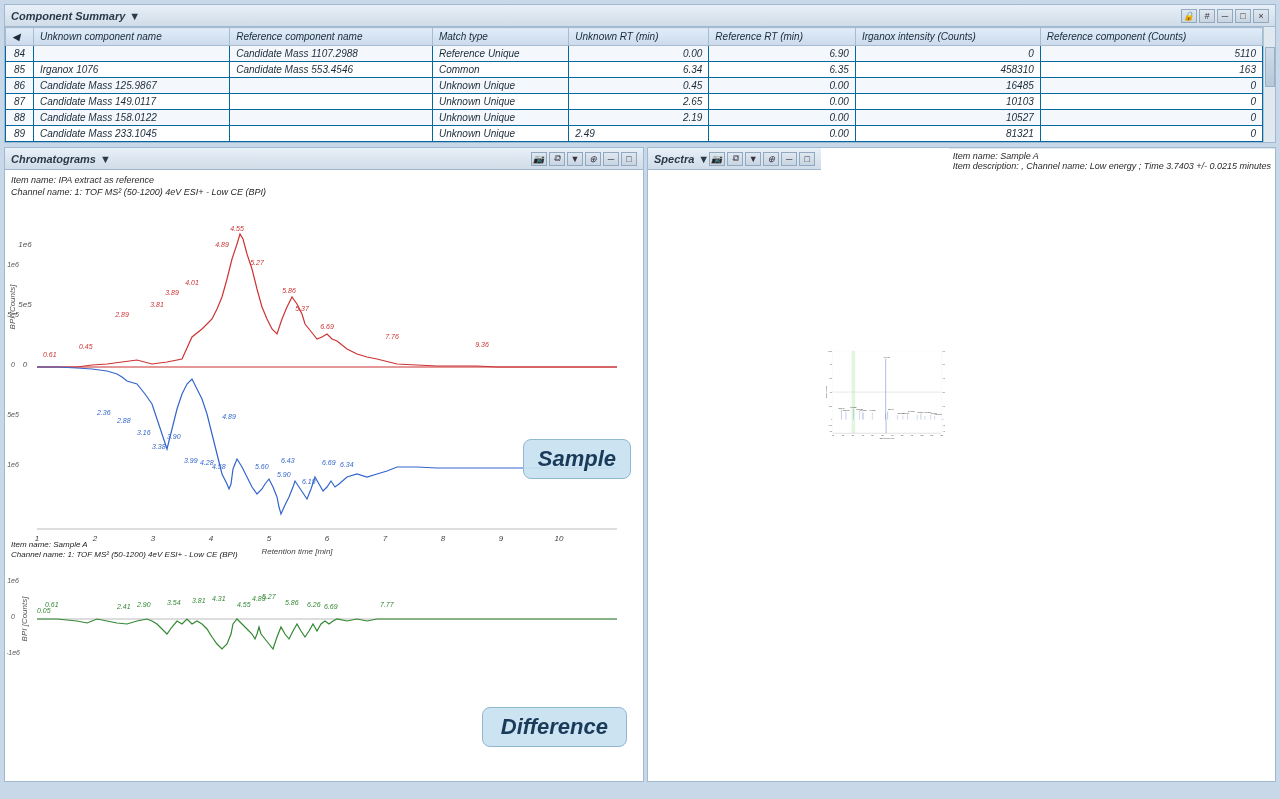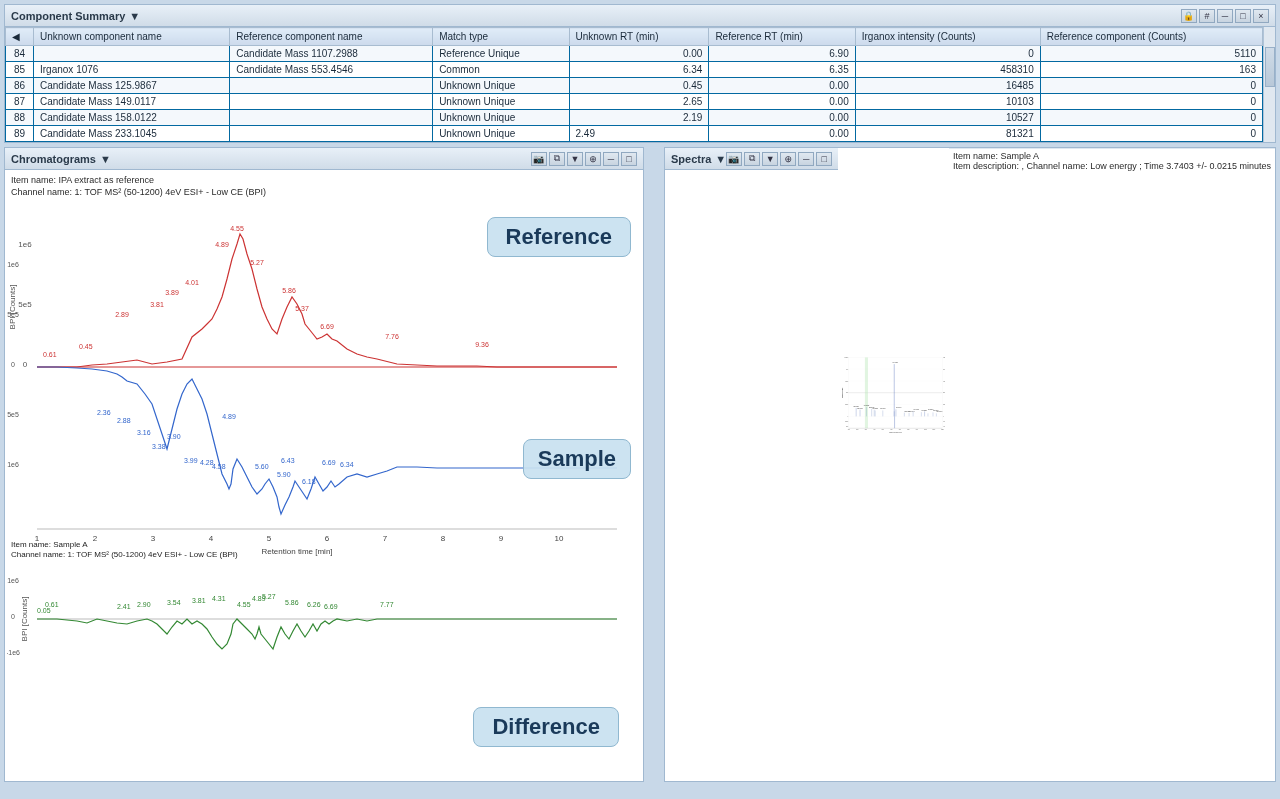--- a/index.html
+++ b/index.html
@@ -12,20 +12,21 @@
       overflow: hidden;
     }
 
     
     .main-container {
       width: 1280px;
       height: 786px;
       background: #c8d8e8;
       display: flex;
       flex-direction: column;
+      font-style: italic;
     }
 
     
     .component-summary {
       background: #dce8f4;
       border: 1px solid #a0b8d0;
       margin: 4px;
       flex-shrink: 0;
     }
 
@@ -104,21 +105,21 @@
       color: #6a7a8a;
       text-align: center;
       width: 28px;
     }
 
     
     .bottom-panels {
       display: flex;
       flex: 1;
       margin: 0 4px 4px 4px;
-      gap: 20px;
+      gap: 3px;
     }
 
     .chromatogram-panel {
       flex: 0 0 640px;
       background: white;
       border: 1px solid #a0b8d0;
       display: flex;
       flex-direction: column;
       overflow: hidden;
     }
@@ -449,27 +450,24 @@
               <text x="287" y="40" font-size="7" fill="#338833">6.69</text>
               <text x="343" y="38" font-size="7" fill="#338833">7.77</text>
 
               <text x="-24" y="14" font-size="7" fill="#555" text-anchor="middle">1e6</text>
               <text x="-24" y="50" font-size="7" fill="#555" text-anchor="middle">0</text>
               <text x="-24" y="86" font-size="7" fill="#555" text-anchor="middle">-1e6</text>
               <text x="-10" y="50" font-size="8" fill="#555" transform="rotate(-90,-10,50)" text-anchor="middle">BPI [Counts]</text>
             </g>
           </svg>
 
-          <div class="annotation-box reference-box" style="position:absolute; top:18px; right:10px; background:rgba(200,225,240,0.92); border-radius:8px; padding:6px 18px; font-size:22px; font-weight:bold; color:#1a3a5a;">
-            <span>Reference</span>
-          </div>
           <div class="annotation-box" style="position:absolute; top:240px; right:10px; background:rgba(200,225,240,0.92); border-radius:8px; padding:6px 14px; font-size:22px; font-weight:bold; color:#1a3a5a;">
             <span>Sample</span>
           </div>
-          <div class="annotation-box" style="position:absolute; bottom:30px; right:22px; background:rgba(200,225,240,0.92); border-radius:8px; padding:6px 18px; font-size:22px; font-weight:bold; color:#1a3a5a;">
+          <div class="annotation-box" style="position:absolute; bottom:30px; right:14px; background:rgba(200,225,240,0.92); border-radius:8px; padding:6px 18px; font-size:22px; font-weight:bold; color:#1a3a5a;">
             <span>Difference</span>
           </div>
         </div>
       </div>
     </div>
 
     <div class="spectra-panel">
       <div class="panel-header">
         <div class="panel-title">
           <span>Spectra</span>

